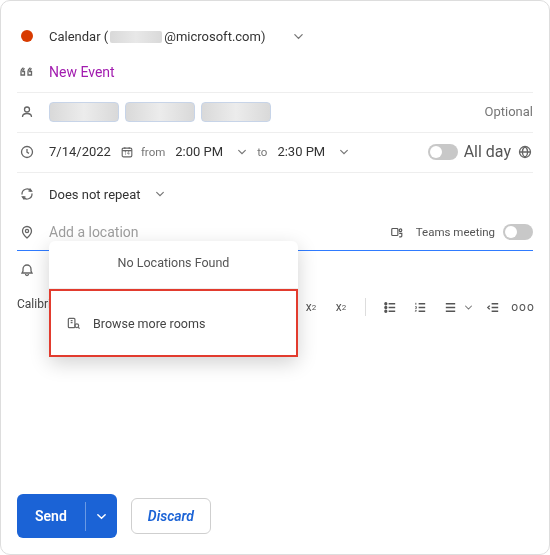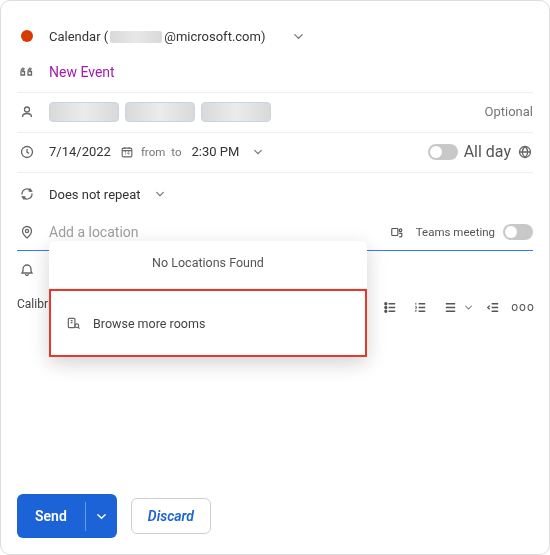--- a/index.html
+++ b/index.html
@@ -84,21 +84,21 @@
       flex: 1;
     }
     .location-underline {
       border-bottom: 1.5px solid #2f7bff;
     }
     .teams-label { font-size: 11.5px; color: #555; display:flex; align-items:center; gap:12px; }
     .dropdown {
       position: absolute;
       left: 48px;
       top: 240px;
-      width: 318px;
+      width: 249px;
       background: #fff;
       border-radius: 6px;
       box-shadow: 0 6px 20px rgba(0,0,0,0.18);
       z-index: 10;
     }
     .dropdown .dd-header {
       text-align: center;
       color: #555;
       font-size: 12.5px;
       padding: 14px 8px 18px 8px;
@@ -229,20 +229,28 @@
     <div class="main-col">
       <span class="date-val">7/14/2022</span>
       <span class="cal-icon-mini">
         <svg width="14" height="14" viewBox="0 0 16 16" fill="none" stroke="currentColor" stroke-width="1.3">
             <rect x="2.5" y="3.5" width="11" height="10" rx="1.5"></rect>
             <path d="M2.5 6.5h11M5.5 2.5v2M10.5 2.5v2"></path>
             <text x="8" y="11.5" text-anchor="middle" font-size="5.5" stroke="none" fill="currentColor">14</text>
           </svg>
       </span>
       <span class="small-label">from</span>
+      <span class="time-btn">
+        <span>2:00 PM</span>
+        <span class="chev">
+            <svg width="10" height="10" viewBox="0 0 12 12">
+              <path d="M2 4l4 4 4-4" stroke="currentColor" stroke-width="1.4" fill="none" stroke-linecap="round"></path>
+            </svg>
+          </span>
+      </span>
       <span class="small-label">to</span>
       <span class="time-btn">
         <span>2:30 PM</span>
         <span class="chev">
             <svg width="10" height="10" viewBox="0 0 12 12">
               <path d="M2 4l4 4 4-4" stroke="currentColor" stroke-width="1.4" fill="none" stroke-linecap="round"></path>
             </svg>
           </span>
       </span>
       <div class="toggle" style="margin-left:auto;"></div>

